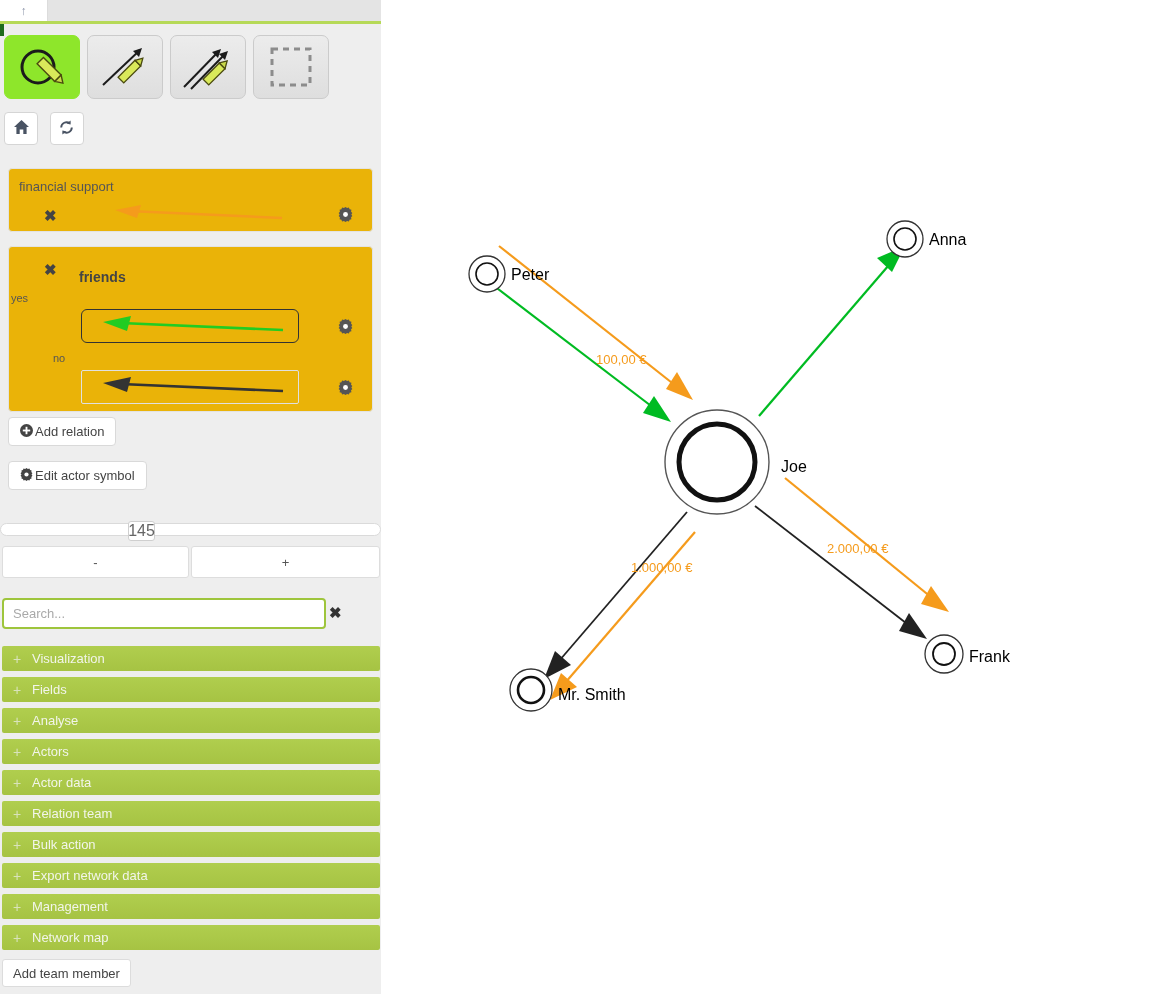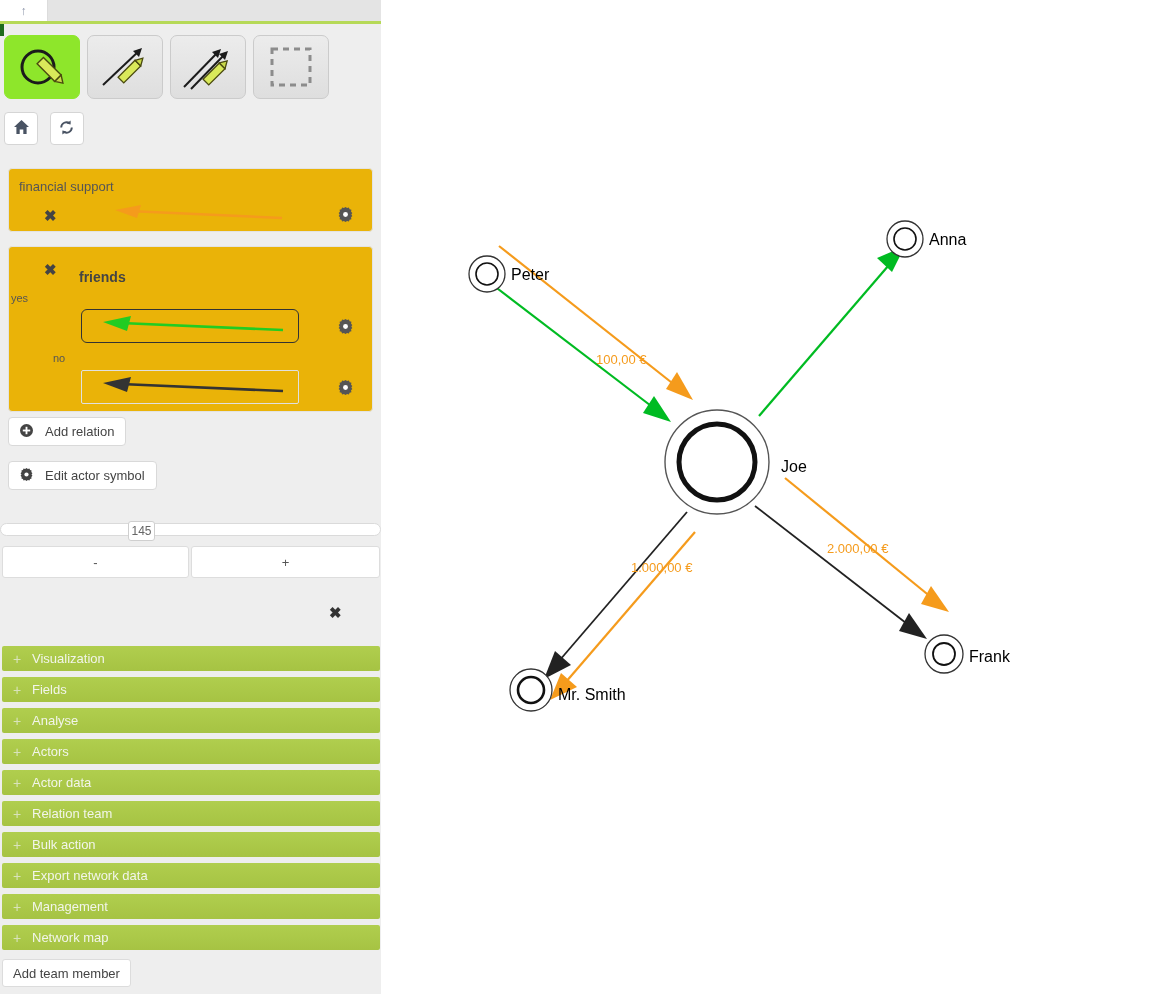--- a/index.html
+++ b/index.html
@@ -85,39 +85,39 @@
     display:flex; align-items:center; justify-content:center;
   }
   .arrow-slot.boxed{ border:1px solid #333; border-radius:6px; }
   .arrow-slot.boxed-light{ border:1px solid #e0e0e0; border-radius:2px; }
   .sub-label{ position:absolute; font-size:11px; color:#555; }
 
   
   .act-btn{
     position:absolute; background:#fff; border:1px solid #d9d9d9;
     border-radius:4px; height:29px; padding:0 11px;
-    display:inline-flex; align-items:center; gap:12px;
+    display:inline-flex; align-items:center; gap:2px;
     font-size:13px; color:#444; cursor:pointer;
   }
   #btn-add-relation{ left:8px; top:417px; }
   #btn-edit-symbol{ left:8px; top:461px; }
 
   
   #slider-wrap{
     position:absolute; left:0px; top:519px; width:381px; height:18px;
   }
   #slider-track{
     position:absolute; left:0; top:4px; width:381px; height:13px;
     background:#fff; border:1px solid #dadada; border-radius:8px;
   }
   #slider-thumb{
     position:absolute; left:128px; top:2px; width:27px; height:20px;
     background:#fff; border:1px solid #cfcfcf; border-radius:3px;
     display:flex; align-items:center; justify-content:center;
-    font-size:12px; color:#666; cursor:pointer;
+    font-size:16px; color:#666; cursor:pointer;
   }
   .zoom-btn{
     position:absolute; top:546px; height:32px;
     background:#fff; border:1px solid #ddd; border-radius:3px;
     display:flex; align-items:center; justify-content:center;
     font-size:13px; color:#555; cursor:pointer;
   }
   #zoom-minus{ left:2px; width:187px; }
   #zoom-plus{ left:191px; width:189px; }
 
@@ -343,20 +343,21 @@
     </div>
   </div>
   <div class="zoom-btn" id="zoom-minus">
     <span>-</span>
   </div>
   <div class="zoom-btn" id="zoom-plus">
     <span>+</span>
   </div>
 
   <div id="search-row">
+    <input id="search-input" type="text" placeholder="Search..." style="">
     <div id="search-clear">✖</div>
   </div>
 
   <div id="accordion">
     <div class="acc-item">
       <span class="acc-plus">+</span>
       <span class="acc-label">Visualization</span>
     </div>
     <div class="acc-item">
       <span class="acc-plus">+</span>

